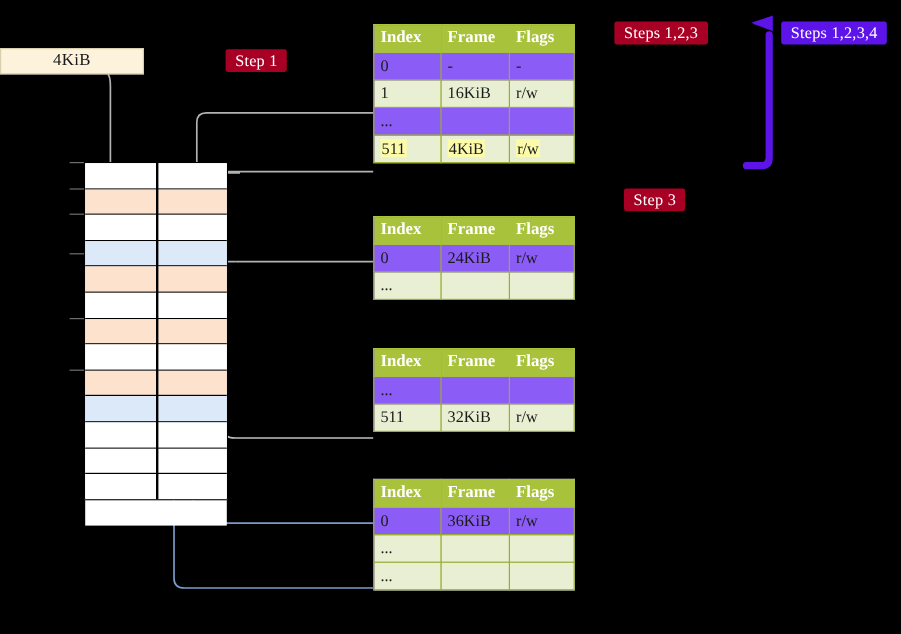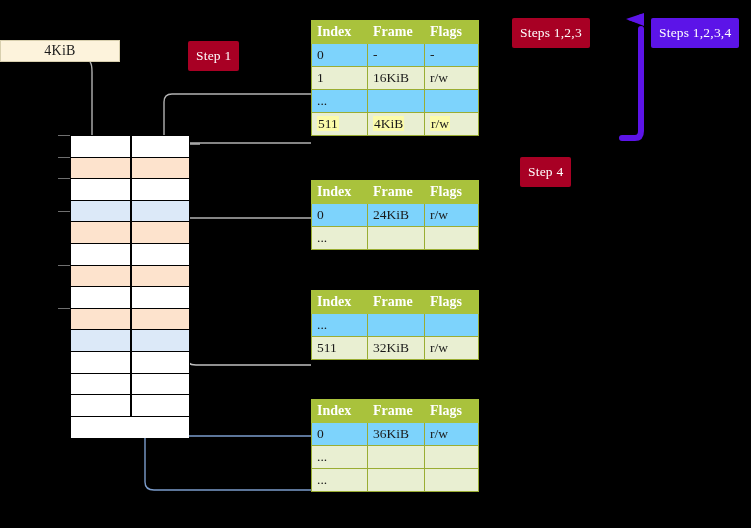--- a/index.html
+++ b/index.html
@@ -19,21 +19,21 @@
   
   .kib-box {
     position:absolute; left:0px; top:40px; width:120px; height:22px;
     background:#fdf3dc; border:1px solid #d8cfae;
     display:flex; align-items:center; justify-content:center;
     font-size:14px; color:#1a1a1a; letter-spacing:.3px;
   }
 
   
   .chip {
-    position:absolute; height:30px; padding:0 8px;
+    position:absolute; height:19px; padding:0 8px;
     display:flex; align-items:center; justify-content:center;
     font-size:13.5px; color:#ffffff; white-space:nowrap;
     border-radius:2px; letter-spacing:.2px;
   }
   .chip-red  { background:#a80024; }
   .chip-blue { background:#5c14e8; }
   #chip-step0      { left:188px; top:41px; }
   #chip-steps123   { left:512px; top:18px; }
   #chip-steps1234  { left:651px; top:18px; }
   #chip-step4      { left:520px; top:157px; }
@@ -57,21 +57,21 @@
   
   .tick {
     position:absolute; left:58px; width:13px; height:0;
     border-top:1.5px solid #6f6f6f;
   }
 
   
   .ptable {
     position:absolute;
     border-collapse:collapse;
-    background:#7dd3fc;
+    background:#8b5cf6;
     font-size:13.5px;
     color:#1a1a1a;
     border:1px solid #9aad33;
   }
   .ptable td, .ptable th {
     border:1px solid #9aad33;
     padding:2px 5px;
     text-align:left;
     height:23px;
     font-weight:normal;
@@ -162,21 +162,21 @@
     </g>
   </svg>
 
   <div class="kib-box">
     <span>4KiB</span>
   </div>
 
   <div class="chip chip-red" id="chip-step0">Step 1</div>
   <div class="chip chip-red" id="chip-steps123">Steps 1,2,3</div>
   <div class="chip chip-blue" id="chip-steps1234">Steps 1,2,3,4</div>
-  <div class="chip chip-red" id="chip-step4">Step 4</div>
+  <div class="chip chip-red" id="chip-step4">Step 3</div>
 
   <div class="tick" style="top:135px;"></div>
   <div class="tick" style="top:157px;"></div>
   <div class="tick" style="top:178px;"></div>
   <div class="tick" style="top:211px;"></div>
   <div class="tick" style="top:265px;"></div>
   <div class="tick" style="top:308px;"></div>
 
   <div class="memgrid" id="memgrid">
       <div class="memrow"></div>

